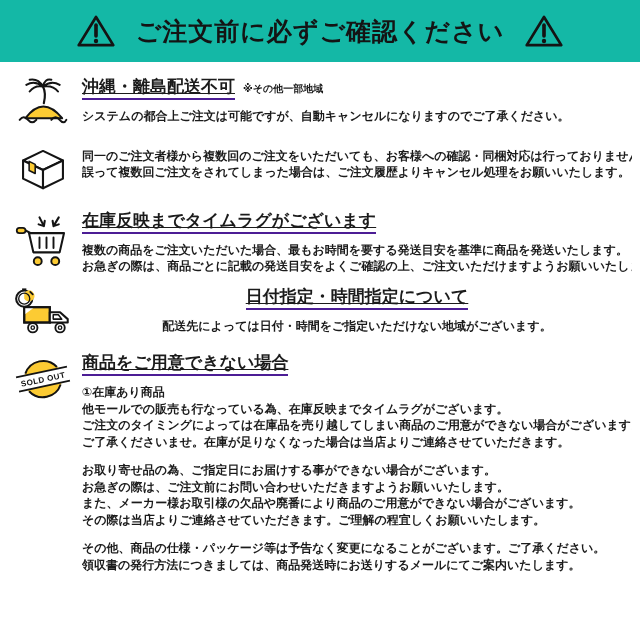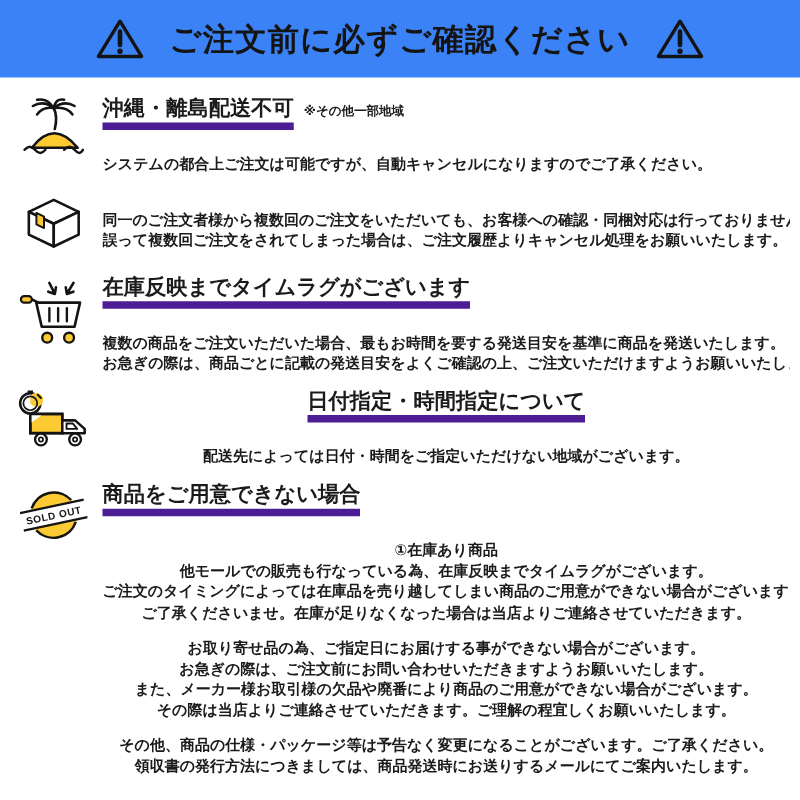--- a/index.html
+++ b/index.html
@@ -8,21 +8,21 @@
     font-family: "Liberation Sans", "DejaVu Sans", sans-serif;
     background: #ffffff;
     color: #1b1b1b;
     overflow: hidden;
   }
   .page { width: 640px; height: 640px; overflow: hidden; }
 
   
   .banner {
     height: 62px;
-    background: #3b82f6;
+    background: #14b8a6;
     display: flex;
     align-items: center;
     justify-content: center;
     gap: 20px;
   }
   .banner-title {
     font-size: 25px;
     font-weight: 800;
     letter-spacing: 1px;
     color: #141414;
@@ -48,38 +48,39 @@
   }
   .text-col { flex: 1; min-width: 0; }
   .sec-title {
     font-size: 17px;
     font-weight: 800;
     line-height: 21px;
     white-space: nowrap;
   }
   .sec-title .u {
     display: inline-block;
-    border-bottom: 6px solid #4c1d95;
+    border-bottom: 2px solid #4c1d95;
     padding-bottom: 1px;
+    text-decoration: underline;
   }
   .sec-title .suffix {
     font-size: 10px;
     margin-left: 8px;
   }
-  .sec-body { margin-top: 19px; }
+  .sec-body { margin-top: 8px; }
   .body-line {
     font-size: 12px;
     font-weight: 700;
     line-height: 16px;
     white-space: nowrap;
     overflow: hidden;
   }
   .para { margin-top: 0; }
   .para + .para { margin-top: 12px; }
-  .para .body-line { line-height: 16.5px; text-align: center; }
+  .para .body-line { line-height: 16.5px; }
   .icon-svg { display: block; }
 </style>
 </head>
 <body>
 
 <div class="page">
 
   <div class="banner">
     <span>
       <svg class="warn-svg" viewBox="0 0 44 40">

